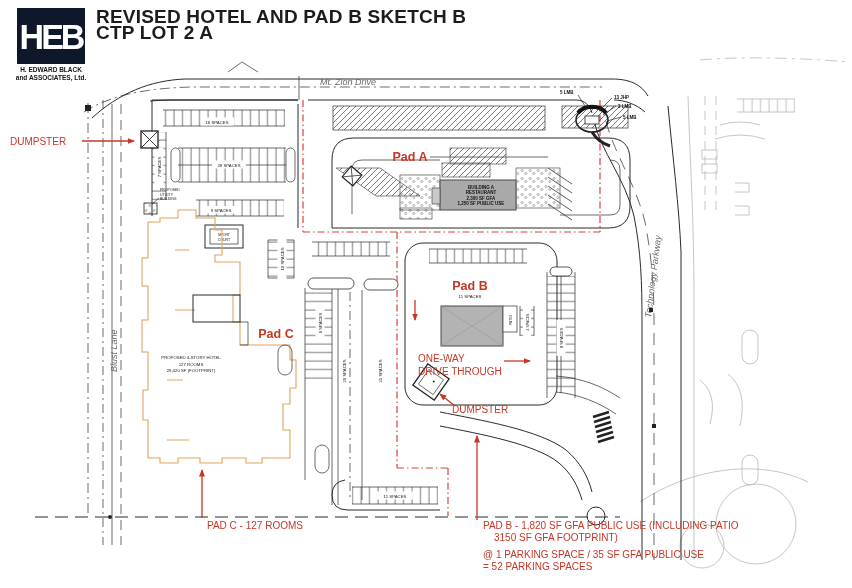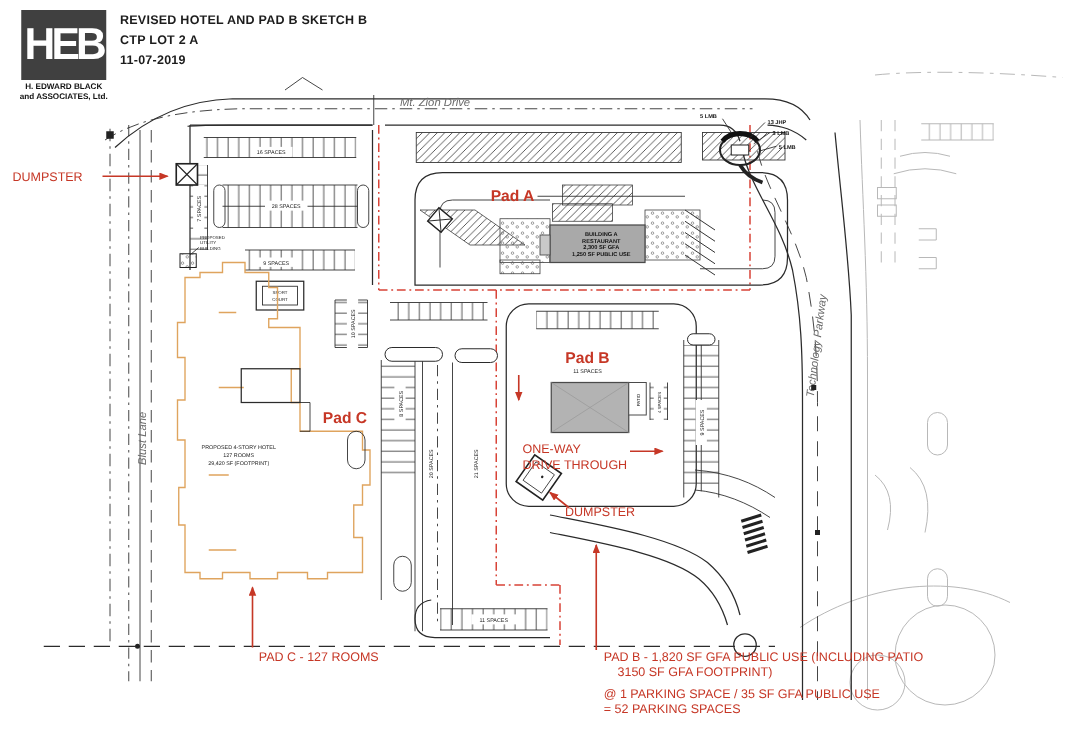--- a/index.html
+++ b/index.html
@@ -2,29 +2,29 @@
 <html><head>
 <meta charset="utf-8">
 <style>
   html,body{margin:0;padding:0;}
   body{
     width:852px;height:588px;background:#ffffff;position:relative;overflow:hidden;
     font-family:"Liberation Sans", sans-serif;
   }
   .hdr{position:absolute;left:0;top:0;width:852px;height:90px;z-index:5;}
   .logo-box{
-    position:absolute;left:17px;top:8px;width:68px;height:56px;background:#404040;
+    position:absolute;left:17px;top:8px;width:68px;height:56px;background:#0f172a;
     display:flex;align-items:center;justify-content:center;
   }
   .logo-mono{color:#fff;font-weight:bold;font-size:34px;letter-spacing:-3px;
     font-family:"Liberation Sans", sans-serif;transform:scaleY(1.05);}
   .firm{position:absolute;left:8px;top:66px;width:86px;text-align:center;
     font-size:6.5px;font-weight:bold;color:#111;line-height:7.5px;}
   .title{position:absolute;left:96px;top:9px;color:#1c1c1c;font-weight:bold;
-    font-size:10px;line-height:16px;letter-spacing:.2px;}
+    font-size:19px;line-height:16px;letter-spacing:.2px;}
   svg{position:absolute;left:0;top:0;}
   svg text{font-family:"Liberation Sans", sans-serif;}
   .t-tiny{font-size:4.3px;fill:#1a1a1a;}
   .t-micro{font-size:3.5px;fill:#1a1a1a;}
   .t-bldg{font-size:4.5px;fill:#101010;font-weight:bold;}
   .t-red-big{font-size:12.5px;font-weight:bold;fill:#C63726;}
   .t-red{font-size:10px;fill:#C63726;}
   .t-road{font-size:9px;font-style:italic;fill:#6a6a6a;}
   .ln{stroke:#2b2b2b;stroke-width:1;fill:none;}
   .ln-thin{stroke:#2b2b2b;stroke-width:.7;fill:none;}
@@ -40,21 +40,20 @@
   <div class="logo-box">
     <span class="logo-mono">HEB</span>
   </div>
   <div class="firm">
     <div>H. EDWARD BLACK</div>
     <div>and ASSOCIATES, Ltd.</div>
   </div>
   <div class="title">
     <div>REVISED HOTEL AND PAD B SKETCH B</div>
     <div>CTP LOT 2 A</div>
-    <div>11-07-2019</div>
   </div>
 </div>
 
 <svg width="852" height="588" viewBox="0 0 852 588">
   <defs>
     <pattern id="vstall" width="8.5" height="20" patternUnits="userSpaceOnUse">
       <path d="M4 0 V20" stroke="#3a3a3a" stroke-width=".7"></path>
     </pattern>
     <pattern id="hstall" width="20" height="8.5" patternUnits="userSpaceOnUse">
       <path d="M0 4 H20" stroke="#3a3a3a" stroke-width=".7"></path>

